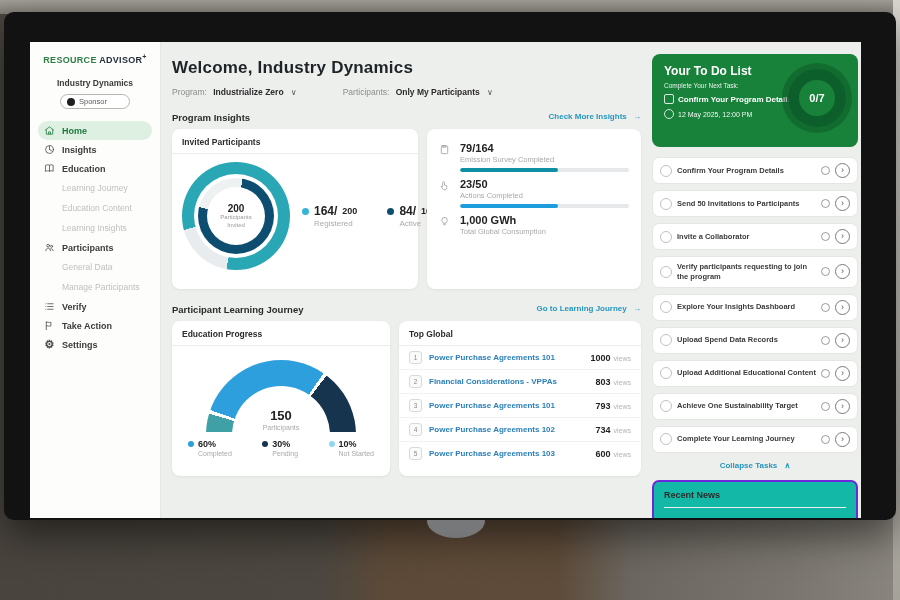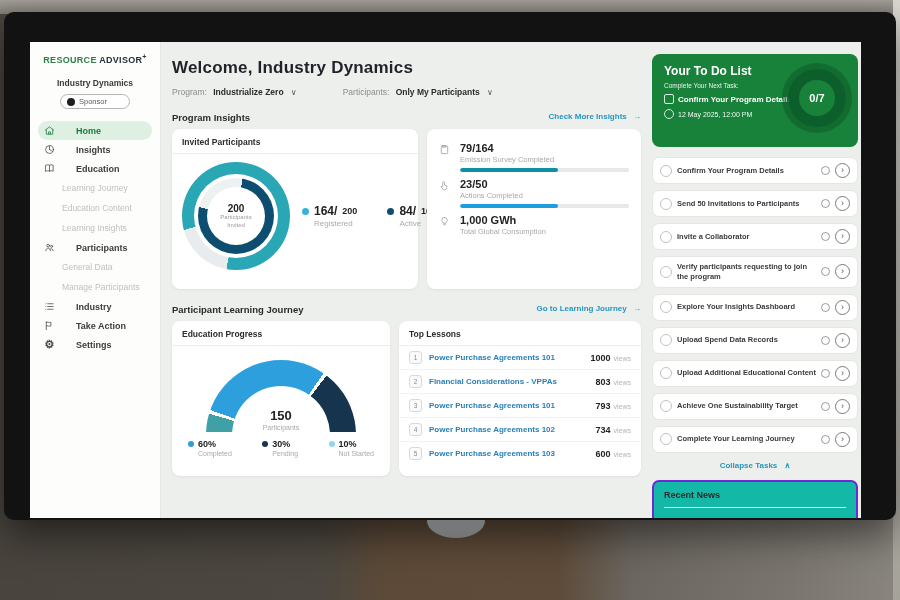--- a/index.html
+++ b/index.html
@@ -23,21 +23,21 @@
   .sidebar{position:absolute;left:0;top:0;width:131px;height:476px;background:#fdfdfc;
     border-right:1px solid #e6e6e4;box-sizing:border-box;padding-top:11px;}
   .logo{ text-align:center;font-size:9px;font-weight:bold;letter-spacing:.3px;white-space:nowrap;}
   .logo .g{color:#2e7d46;} .logo .d{color:#25303b;} .logo .p{color:#25303b;font-size:7px;vertical-align:super;}
   .org{ text-align:center;font-size:8.5px;font-weight:bold;color:#3a3a3a;margin-top:13px;}
   .sponsor{width:56px;margin:6px auto 0;border:1px solid #b5b5b2;border-radius:10px;
     padding:2px 6px;display:flex;align-items:center;gap:4px;justify-content:flex-start;background:#fff;}
   .sponsor .dot{width:8px;height:8px;border-radius:50%;background:#1f1f1f;flex:0 0 auto;}
   .sponsor .txt{font-size:7.5px;color:#5a5a5a;}
   .nav{margin-top:12px;}
-  .nav-item{display:flex;align-items:center;gap:21px;margin:0 8px;padding:4px 6px;border-radius:12px;
+  .nav-item{display:flex;align-items:center;gap:7px;margin:0 8px;padding:4px 6px;border-radius:12px;
     font-size:9px;font-weight:bold;color:#3c3c3c;cursor:pointer;}
   .nav-item.active{background:#def0e2;color:#1d7a3e;}
   .nav-item.active svg{stroke:#1d7a3e;}
   .nav-item svg{stroke:#4a4a4a;}
   .nav-sub{margin:0 8px;padding:5px 6px 5px 24px;font-size:8.5px;color:#bfbfbd;cursor:pointer;}
   .gear-glyph{font-size:11px;line-height:11px;width:11px;text-align:center;color:#4a4a4a;}
   
   .main{position:absolute;left:131px;top:0;width:491px;height:412px;box-sizing:border-box;padding:0 11px;}
   .welcome{margin-top:16px;font-size:17px;font-weight:bold;color:#1f2328;letter-spacing:.2px;}
   .filters{margin-top:9px;display:flex;gap:46px;align-items:center;}
@@ -189,21 +189,21 @@
               <path d="M4 19 c0-3.5 2.5-5.5 5-5.5 s5 2 5 5.5 M14.5 14.8 c2.8-.4 5.5 1.4 5.5 4.2"></path>
             </svg>
         <span>Participants</span>
       </div>
       <div class="nav-sub">General Data</div>
       <div class="nav-sub">Manage Participants</div>
       <div class="nav-item">
         <svg class="ic" width="11" height="11" viewBox="0 0 24 24">
               <path d="M8 6 H20 M8 12 H20 M8 18 H20 M4 6 h.1 M4 12 h.1 M4 18 h.1"></path>
             </svg>
-        <span>Industry</span>
+        <span>Verify</span>
       </div>
       <div class="nav-item">
         <svg class="ic" width="11" height="11" viewBox="0 0 24 24">
               <path d="M5 21 V4 M5 5 C8 3.2 11 6.8 15 5 L15 13 C11 14.8 8 11.2 5 13"></path>
             </svg>
         <span>Take Action</span>
       </div>
       <div class="nav-item">
         <span class="gear-glyph">⚙</span>
         <span>Settings</span>
@@ -357,21 +357,21 @@
                     <span class="edot c3"></span>
                 <span class="pct">10%</span>
                   </div>
               <div class="lab">Not Started</div>
             </div>
           </div>
         </div>
       </div>
 
       <div class="card card-lessons">
-        <div class="card-h">Top Lessons</div>
+        <div class="card-h">Top Global</div>
         <div class="lesson-row">
           <span class="rank">1</span>
           <span class="ltitle">Power Purchase Agreements 101</span>
           <span><span class="lviews">1000</span><span class="lsuf">views</span></span>
         </div>
         <div class="lesson-row">
           <span class="rank">2</span>
           <span class="ltitle">Financial Considerations - VPPAs</span>
           <span><span class="lviews">803</span><span class="lsuf">views</span></span>
         </div>

